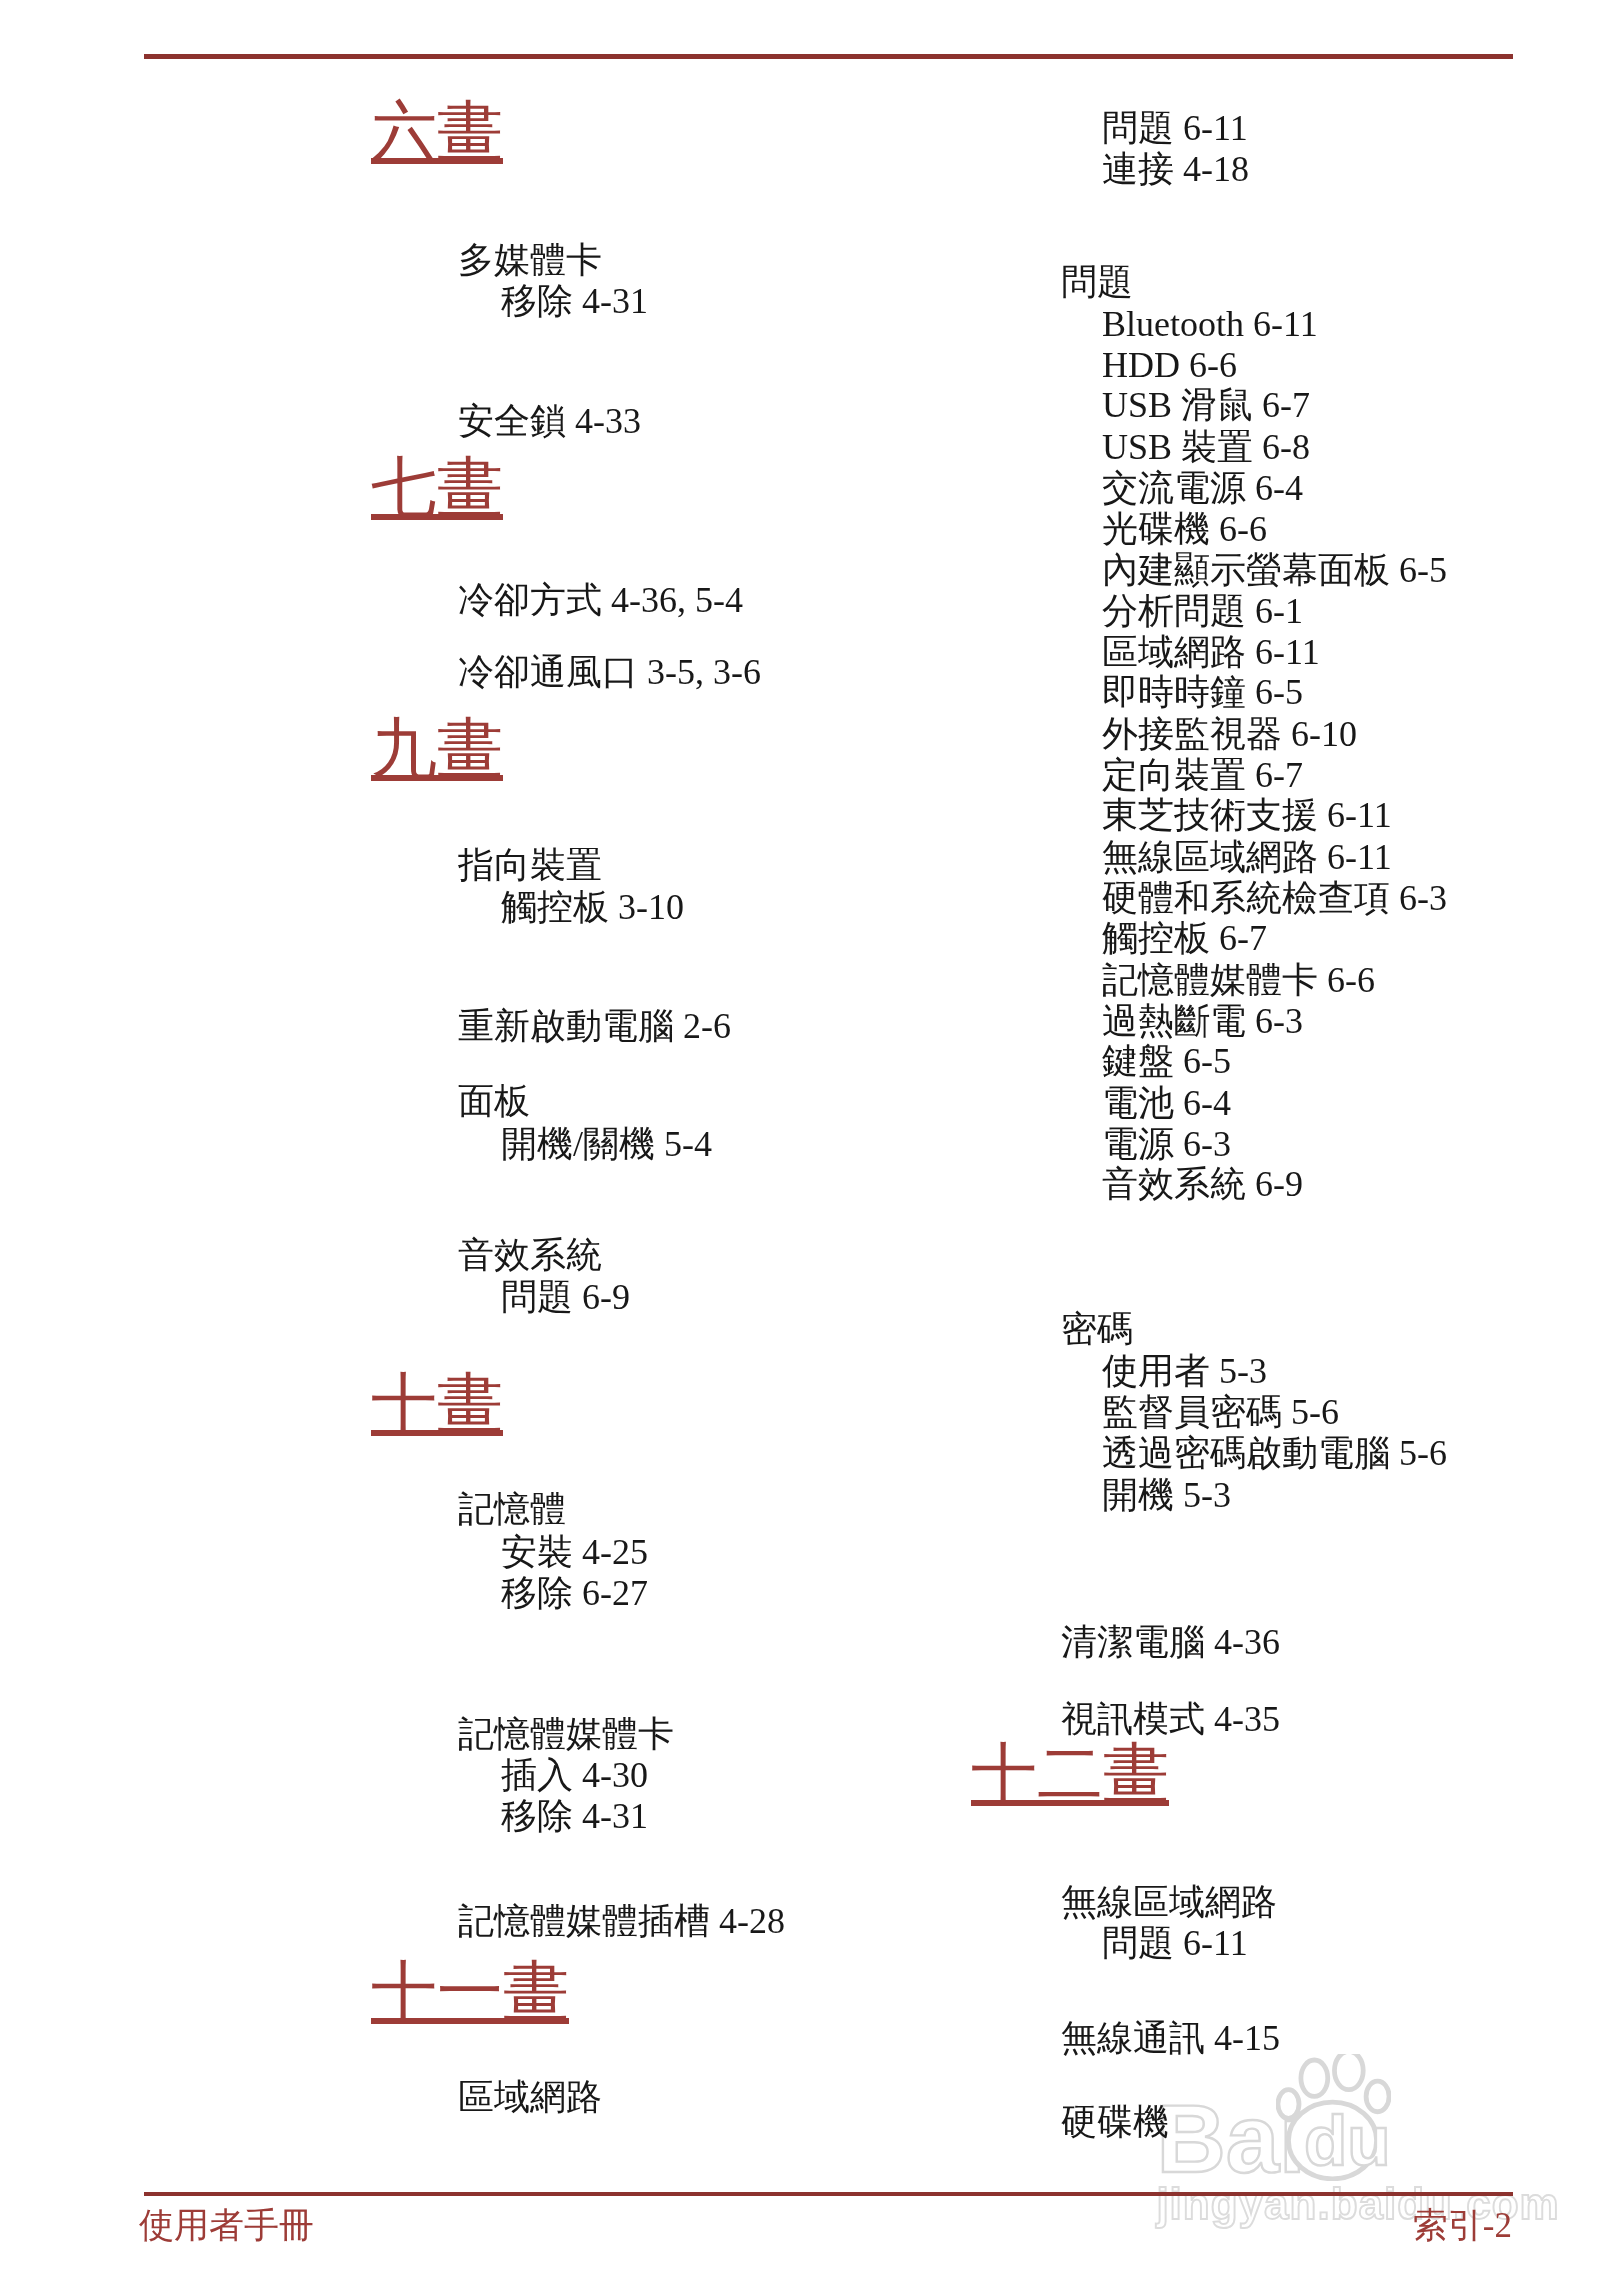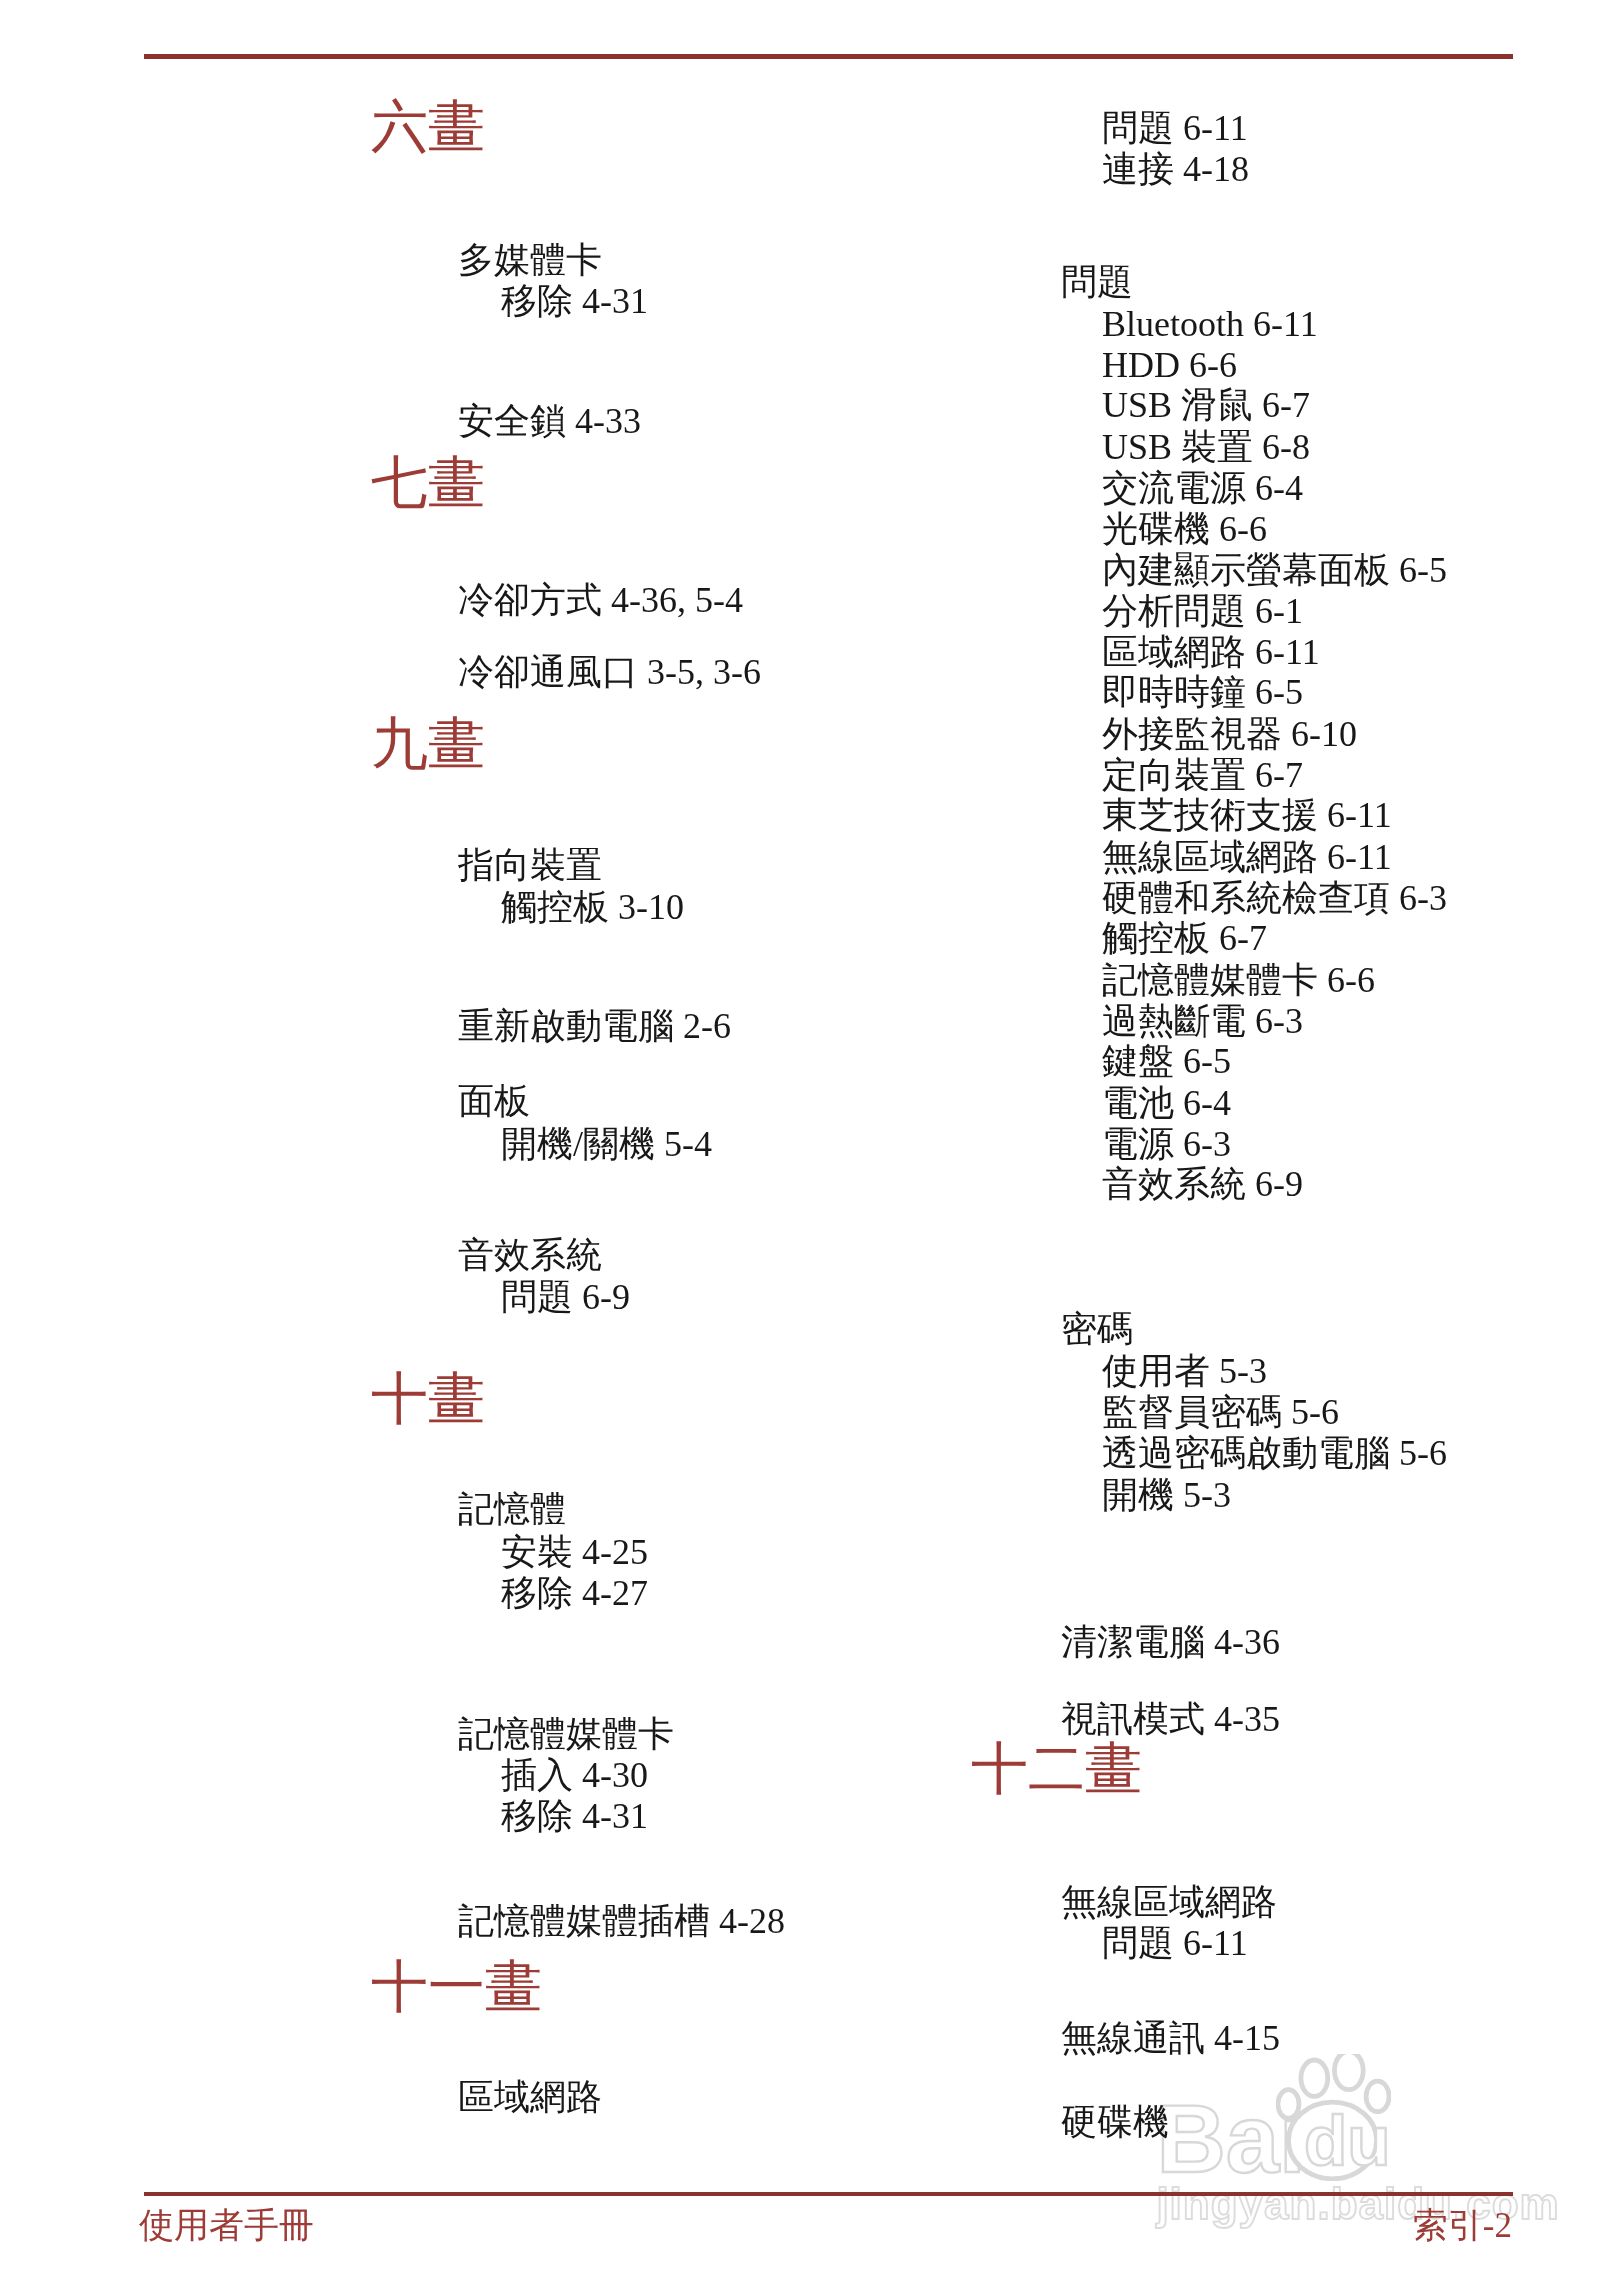--- a/index.html
+++ b/index.html
@@ -5,21 +5,21 @@
   html,body{margin:0;padding:0;background:#ffffff;}
   .page{position:relative;width:1623px;height:2287px;background:#ffffff;overflow:hidden;
         font-family:"Liberation Serif","DejaVu Serif",serif;}
   
   .rule{position:absolute;left:144px;width:1369px;background:#8c322e;z-index:5;}
   .rule.top{top:54px;height:4.8px;}
   .rule.bottom{top:2192px;height:3.8px;}
   
   .ln{position:absolute;white-space:nowrap;color:#181818;
       font-size:36px;line-height:1.15;z-index:3;}
-  .ln.h{font-size:57px;line-height:1.08;color:#9d3c37;}
+  .ln.h{font-size:66px;line-height:1.08;color:#9d3c37;text-decoration:underline;}
   .l.h{left:371px;}
   .l.e1{left:458px;}
   .l.e2{left:501px;text-align:right;}
   .r.h{left:971px;text-align:right;}
   .r.e1{left:1061px;}
   .r.e2{left:1102px;}
   
   .footer{position:absolute;top:2205px;color:#9d3c37;font-size:35px;line-height:1.2;
           z-index:6;white-space:nowrap;}
   .footer.left{left:139px;}
@@ -52,21 +52,21 @@
   <div class="ln l e1" style="top:845px">指向裝置</div>
   <div class="ln l e2" style="top:887px">觸控板 3-10</div>
   <div class="ln l e1" style="top:1006px">重新啟動電腦 2-6</div>
   <div class="ln l e1" style="top:1081px">面板</div>
   <div class="ln l e2" style="top:1124px">開機/關機 5-4</div>
   <div class="ln l e1" style="top:1235px">音效系統</div>
   <div class="ln l e2" style="top:1277px">問題 6-9</div>
   <div class="ln l h" style="top:1368px">十畫</div>
   <div class="ln l e1" style="top:1489px">記憶體</div>
   <div class="ln l e2" style="top:1532px">安裝 4-25</div>
-  <div class="ln l e2" style="top:1573px">移除 4-27</div>
+  <div class="ln l e2" style="top:1573px">移除 6-27</div>
   <div class="ln l e1" style="top:1714px">記憶體媒體卡</div>
   <div class="ln l e2" style="top:1755px">插入 4-30</div>
   <div class="ln l e2" style="top:1796px">移除 4-31</div>
   <div class="ln l e1" style="top:1901px">記憶體媒體插槽 4-28</div>
   <div class="ln l h" style="top:1956px">十一畫</div>
   <div class="ln l e1" style="top:2077px">區域網路</div>
 
   <div class="ln r e2" style="top:108px">問題 6-11</div>
   <div class="ln r e2" style="top:149px">連接 4-18</div>
   <div class="ln r e1" style="top:262px">問題</div>

